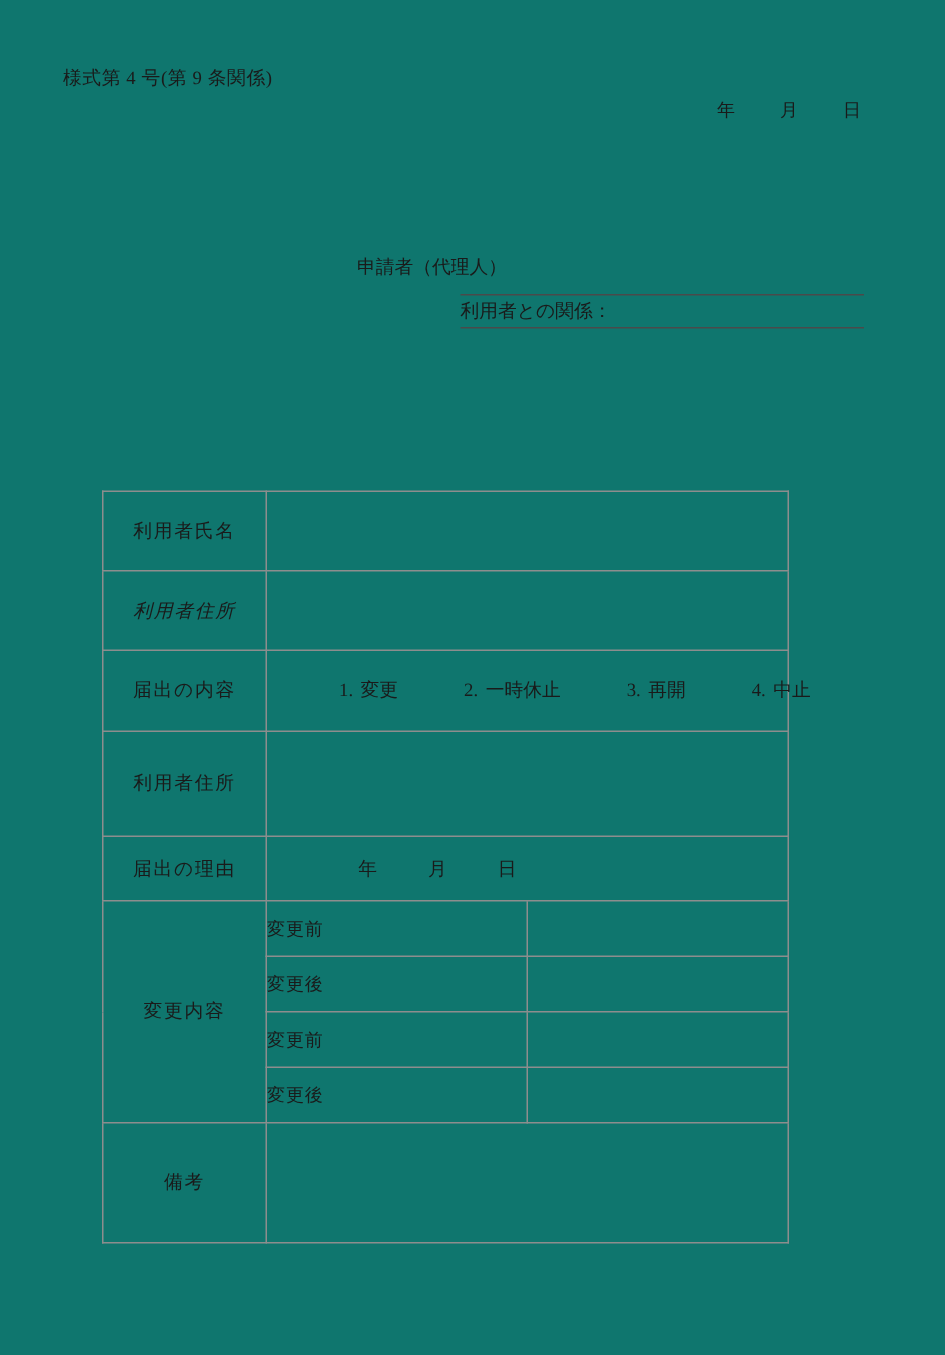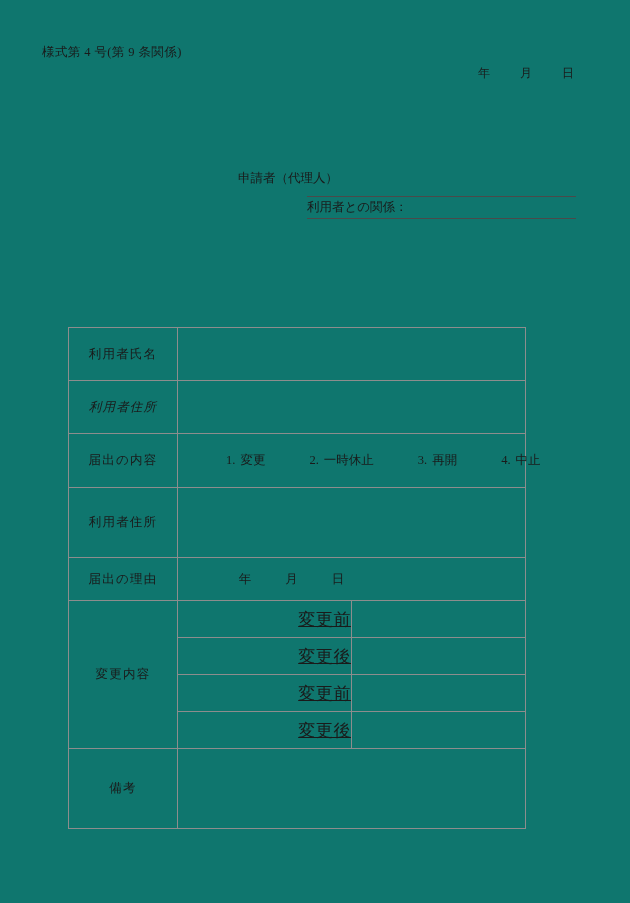--- a/index.html
+++ b/index.html
@@ -123,25 +123,24 @@
     border: 1px solid #8d8d8d;
     padding: 0;
     vertical-align: middle;
   }
   .lbl-cell {
     text-align: center;
     letter-spacing: 1.2px;
     width: 108px;
   }
   .sub-lbl-cell {
-    text-align: right;
+    text-align: left;
     width: 64px;
     letter-spacing: 0.6px;
-    font-size: 17px;
-    text-decoration: underline;
+    font-size: 12px;
   }
   .val-cell { }
   .r-name { height: 53px; }
   .r-addr { height: 53px; font-style: italic; }
   .r-kind { height: 54px; }
   .r-reason { height: 70px; }
   .r-date { height: 43px; }
   .r-sub { height: 37px; }
   .r-note { height: 80px; font-family: Liberation Serif, serif; }
 

